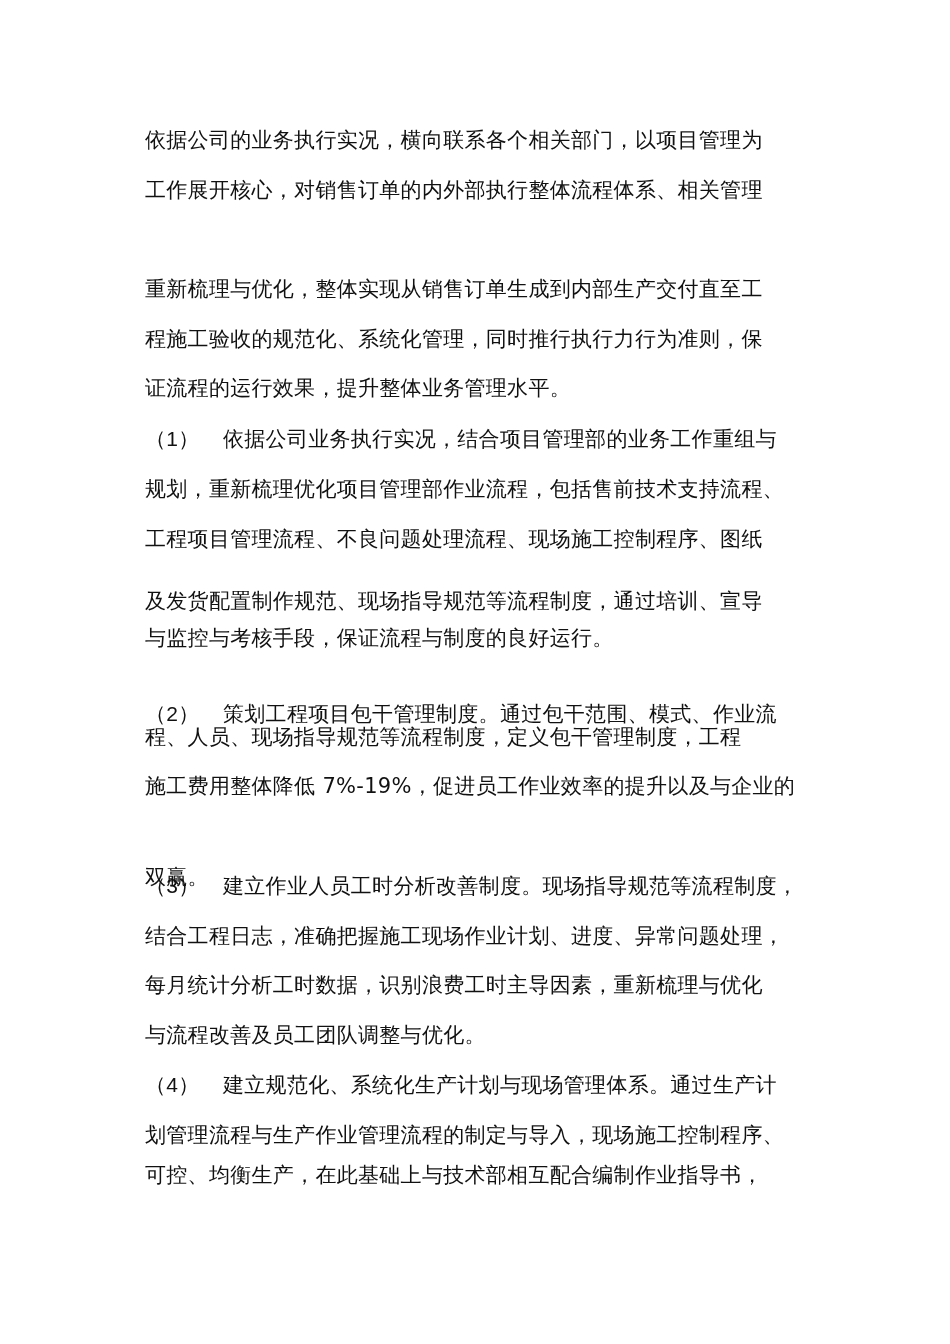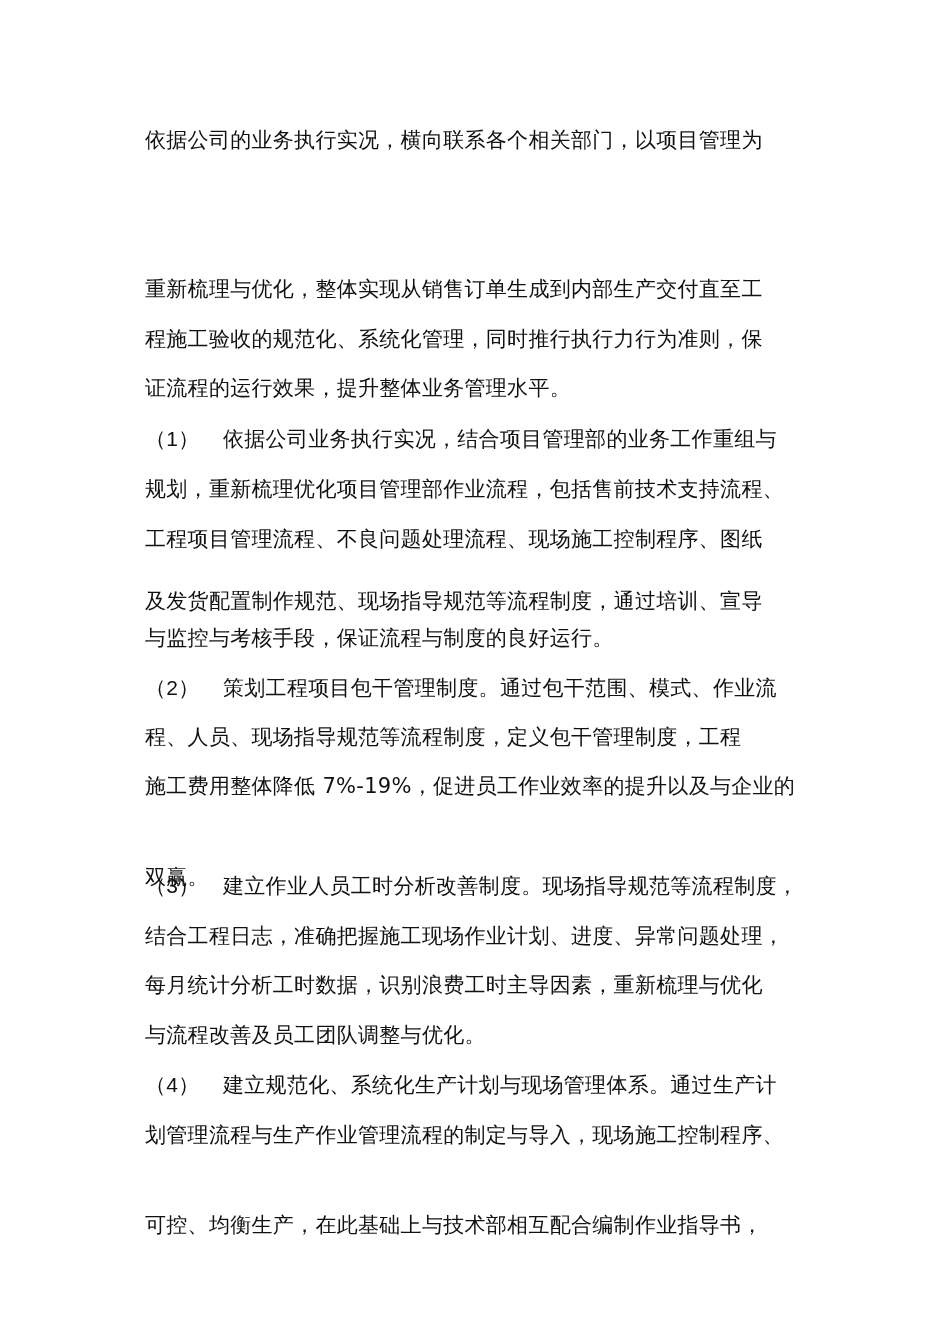--- a/index.html
+++ b/index.html
@@ -36,36 +36,37 @@
       display: inline-block;
       width: 78px;
       font-family: "Liberation Sans", "DejaVu Sans", sans-serif;
     }
   </style>
 </head>
 <body>
 
 <div class="page">
   <div class="line" style="top:125px"><span>依据公司的业务执行实况，横向联系各个相关部门，以项目管理为</span></div>
+  <div class="line" style="top:175px"><span>工作展开核心，对销售订单的内外部执行整体流程体系、相关管理</span></div>
   <div class="line" style="top:274px"><span>重新梳理与优化，整体实现从销售订单生成到内部生产交付直至工</span></div>
   <div class="line" style="top:324px"><span>程施工验收的规范化、系统化管理，同时推行执行力行为准则，保</span></div>
   <div class="line" style="top:373px"><span>证流程的运行效果，提升整体业务管理水平。</span></div>
 
   <div class="line" style="top:424px"><span class="num">（1）</span><span>依据公司业务执行实况，结合项目管理部的业务工作重组与</span></div>
   <div class="line" style="top:474px"><span>规划，重新梳理优化项目管理部作业流程，包括售前技术支持流程、</span></div>
   <div class="line" style="top:524px"><span>工程项目管理流程、不良问题处理流程、现场施工控制程序、图纸</span></div>
   <div class="line" style="top:586px"><span>及发货配置制作规范、现场指导规范等流程制度，通过培训、宣导</span></div>
   <div class="line" style="top:623px"><span>与监控与考核手段，保证流程与制度的良好运行。</span></div>
 
-  <div class="line" style="top:673px"><span class="num">（2）</span><span>策划工程项目包干管理制度。通过包干范围、模式、作业流</span></div>
+  <div class="line" style="top:699px"><span class="num">（2）</span><span>策划工程项目包干管理制度。通过包干范围、模式、作业流</span></div>
   <div class="line" style="top:722px"><span>程、人员、现场指导规范等流程制度，定义包干管理制度，工程</span></div>
   <div class="line" style="top:771px"><span>施工费用整体降低 7%-19%，促进员工作业效率的提升以及与企业的</span></div>
   <div class="line" style="top:862px"><span>双赢。</span></div>
 
   <div class="line" style="top:871px"><span class="num">（3）</span><span>建立作业人员工时分析改善制度。现场指导规范等流程制度，</span></div>
   <div class="line" style="top:921px"><span>结合工程日志，准确把握施工现场作业计划、进度、异常问题处理，</span></div>
   <div class="line" style="top:970px"><span>每月统计分析工时数据，识别浪费工时主导因素，重新梳理与优化</span></div>
   <div class="line" style="top:1020px"><span>与流程改善及员工团队调整与优化。</span></div>
 
   <div class="line" style="top:1070px"><span class="num">（4）</span><span>建立规范化、系统化生产计划与现场管理体系。通过生产计</span></div>
   <div class="line" style="top:1120px"><span>划管理流程与生产作业管理流程的制定与导入，现场施工控制程序、</span></div>
-  <div class="line" style="top:1210px"><span>可控、均衡生产，在此基础上与技术部相互配合编制作业指导书，</span></div>
+  <div class="line" style="top:1160px"><span>可控、均衡生产，在此基础上与技术部相互配合编制作业指导书，</span></div>
 </div>
 
 </body></html>

